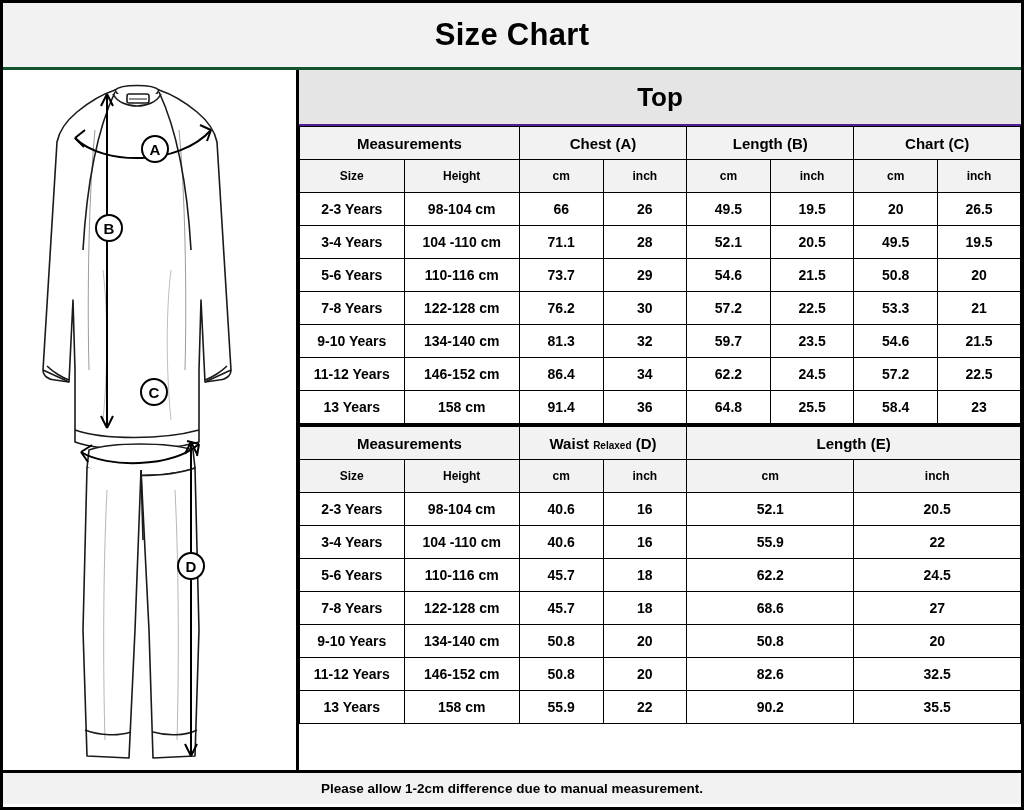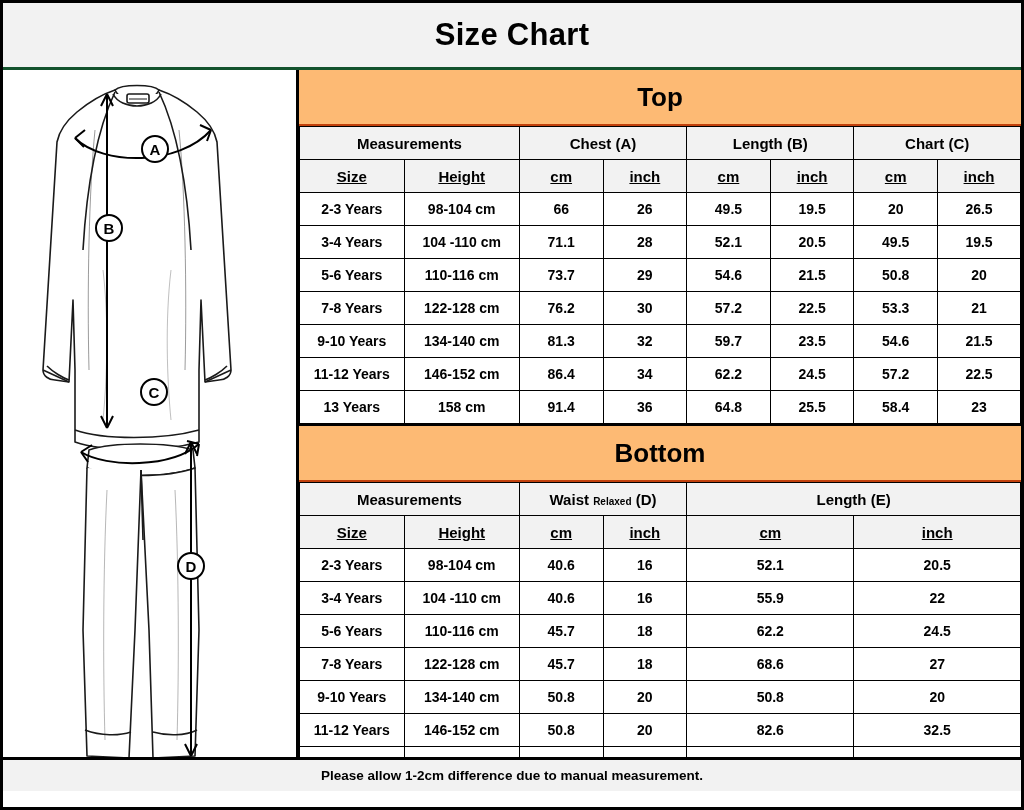--- a/index.html
+++ b/index.html
@@ -48,40 +48,40 @@
   }
   .tables-pane {
     flex: 1;
     display: flex;
     flex-direction: column;
     background: #ffffff;
   }
   
   .footer {
     position: absolute;
-    left: 0; right: 0; bottom: 16px;
+    left: 0; right: 0; bottom: 3px;
     height: 31px;
     border-top: 3px solid #000000;
     display: flex;
     align-items: center;
     justify-content: center;
     background: #f2f2f2;
     font-size: 13.5px;
     font-weight: bold;
   }
   
   .section-head {
     height: 56px;
     display: flex;
     align-items: center;
     justify-content: center;
     font-size: 26px;
     font-weight: bold;
-    border-bottom: 2px solid #c2410c;
-    background: #fdba74;
+    border-bottom: 2px solid #4c1d95;
+    background: #e5e5e5;
     box-sizing: border-box;
     text-align: center;
   }
   
   table.chart {
     width: 100%;
     border-collapse: collapse;
     table-layout: fixed;
     font-size: 14px;
   }
@@ -96,22 +96,21 @@
     background: #f2f2f2;
     font-weight: bold;
     font-size: 15px;
   }
   table.chart td {
     font-weight: bold;
     font-size: 14px;
     background: #ffffff;
   }
   table.chart th.sub {
-    font-size: 15px;
-    text-decoration: underline;
+    font-size: 12px;
   }
   .relaxed {
     font-size: 10px;
     font-weight: bold;
   }
   
   .tbl-wrap { border-bottom: 2px solid #000; }
   .tbl-wrap:last-child { border-bottom: none; }
 
   
@@ -321,21 +320,20 @@
               <td>64.8</td>
               <td>25.5</td>
               <td>58.4</td>
               <td>23</td>
             </tr>
           </tbody>
         </table>
       </div>
 
       <div class="tbl-wrap">
-        <div class="section-head">Bottom</div>
         <table class="chart">
           <colgroup>
             <col style="width:14.5%">
               <col style="width:16%">
             <col style="width:11.6%">
               <col style="width:11.6%">
             <col style="width:23.2%">
               <col style="width:23.1%">
           </colgroup>
           <thead>

